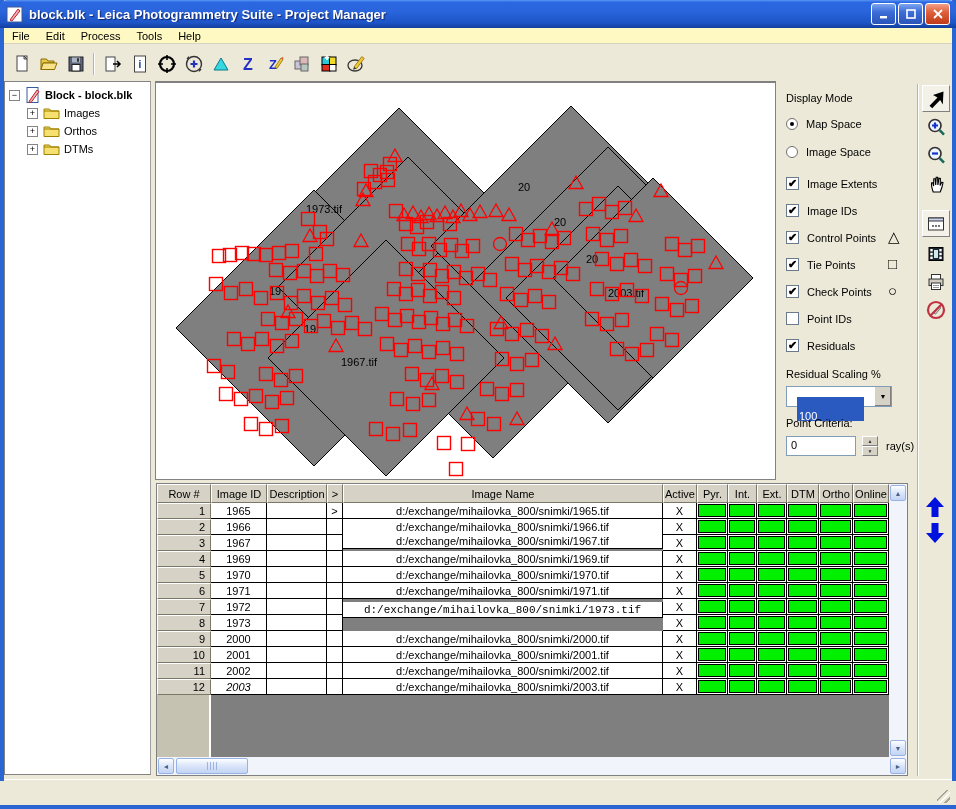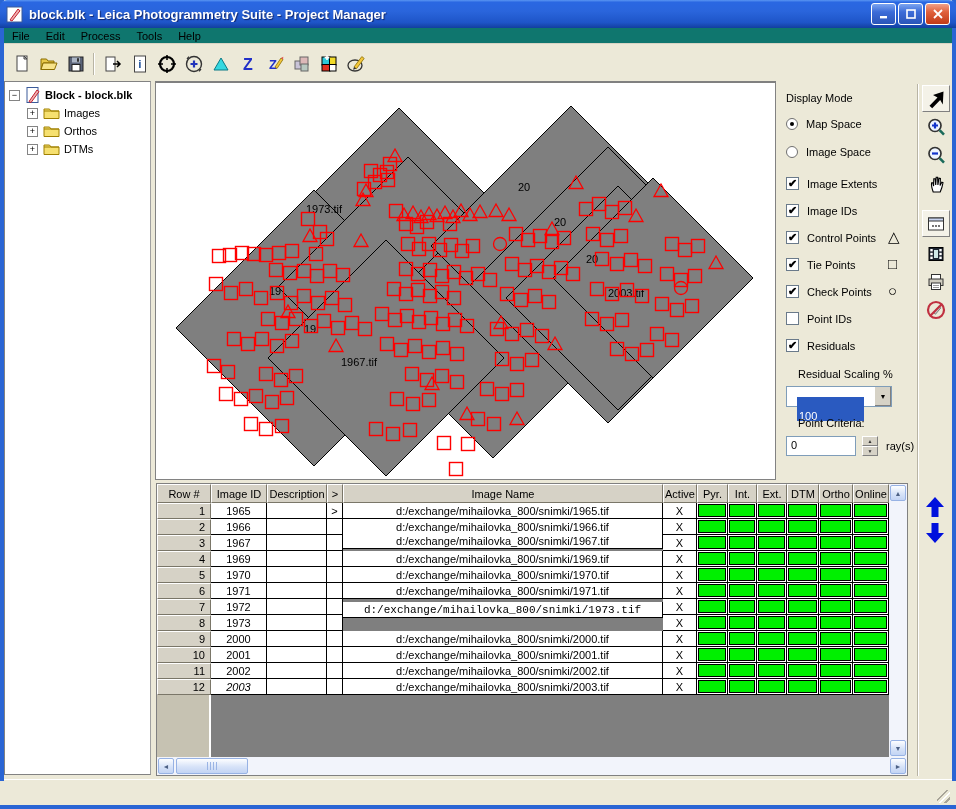--- a/index.html
+++ b/index.html
@@ -15,21 +15,21 @@
   .titlebar{position:absolute;left:0;top:0;width:956px;height:28px;
     background:linear-gradient(180deg,#5a96f2 0%,#2a67e2 8%,#2a65dc 40%,#1e55c8 80%,#123f9e 100%);
     border-radius:7px 7px 0 0;display:flex;align-items:center;padding:0 6px;z-index:60;}
   .title-text{color:#fff;font-weight:bold;font-size:13px;margin-left:6px;
     text-shadow:1px 1px 1px rgba(0,0,40,.6);flex:1;white-space:nowrap;overflow:hidden;}
   .tb-btn{width:25px;height:22px;margin-left:2px;border-radius:3px;border:1px solid #fff;
     display:flex;align-items:center;justify-content:center;color:#fff;font-weight:bold;font-size:12px;
     background:linear-gradient(180deg,#7ba4f0 0%,#3c6cd8 40%,#2a55b8 100%);cursor:default;}
   .tb-btn.close{background:linear-gradient(180deg,#f0a088 0%,#e0613c 40%,#c03a18 100%);}
   
-  .menubar{position:absolute;left:4px;top:28px;width:948px;height:16px;background:#0f766e;
+  .menubar{position:absolute;left:4px;top:28px;width:948px;height:16px;background:#fef9c3;
     border-bottom:1px solid #d8d4c4;display:flex;align-items:center;z-index:40;}
   .menu-item{padding:3px 8px;}
   .toolbar{position:absolute;left:4px;top:48px;width:948px;height:31px;background:#ece9d8;
     display:flex;align-items:center;padding-left:4px;z-index:40;}
   .tool-btn{width:27px;height:26px;display:flex;align-items:center;justify-content:center;border:1px solid transparent;}
   .tool-sep{width:2px;height:22px;border-left:1px solid #b8b4a4;border-right:1px solid #fff;margin:0 4px;}
   
   .tree{position:absolute;left:4px;top:81px;width:147px;height:694px;background:#fff;
     border:1px solid #828282;border-right:1px solid #a0a0a0;padding:4px 0 0 4px;z-index:30;}
   .tree-row{display:flex;align-items:center;height:18px;white-space:nowrap;}
@@ -44,21 +44,21 @@
   
   .options{position:absolute;left:778px;top:81px;width:136px;height:400px;z-index:30;}
   .opt-title{position:absolute;left:8px;top:11px;}
   .radio-row,.check-row{position:absolute;left:8px;display:flex;align-items:center;}
   .radio{width:12px;height:12px;border-radius:50%;border:1px solid #707070;background:#fff;
     margin-right:8px;position:relative;flex:0 0 auto;}
   .radio.sel::after{content:"";position:absolute;left:3px;top:3px;width:4px;height:4px;border-radius:50%;background:#000;}
   .checkbox{width:13px;height:13px;border:1px solid #6a7a8a;background:#fff;margin-right:8px;
     font-size:11px;line-height:11px;text-align:center;font-weight:bold;flex:0 0 auto;}
   .sym{position:absolute;font-size:15px;line-height:15px;color:#000;}
-  .opt-label{position:absolute;left:20px;}
+  .opt-label{position:absolute;left:8px;}
   .combo{position:absolute;left:8px;width:106px;height:21px;background:#fff;border:1px solid #7f9db9;
     display:flex;align-items:stretch;}
   .combo .val{flex:1;background:#2a5ac0;color:#fff;margin:10px;padding:12px 2px;line-height:15px;}
   .combo .drop{width:17px;background:#d6d2c6;border-left:1px solid #fff;
     box-shadow:inset -1px -1px 0 #808080;display:flex;align-items:center;justify-content:center;font-size:7px;}
   .spinfield{position:absolute;left:8px;width:70px;height:20px;background:#fff;border:1px solid #7f9db9;padding:2px 4px;}
   .spinner{position:absolute;width:16px;height:20px;display:flex;flex-direction:column;}
   .spinner div{flex:1;background:#d6d2c6;border:1px solid #fff;border-right-color:#808080;border-bottom-color:#808080;
     font-size:5px;display:flex;align-items:center;justify-content:center;color:#333;}
   

